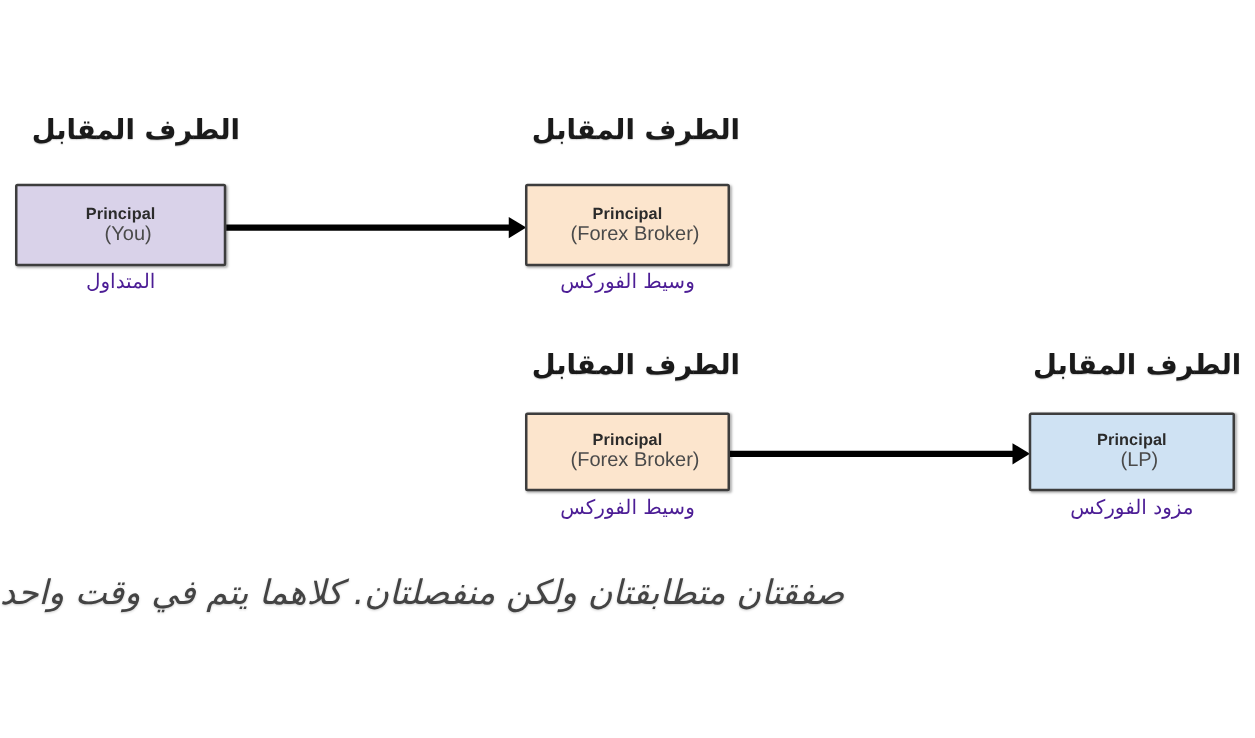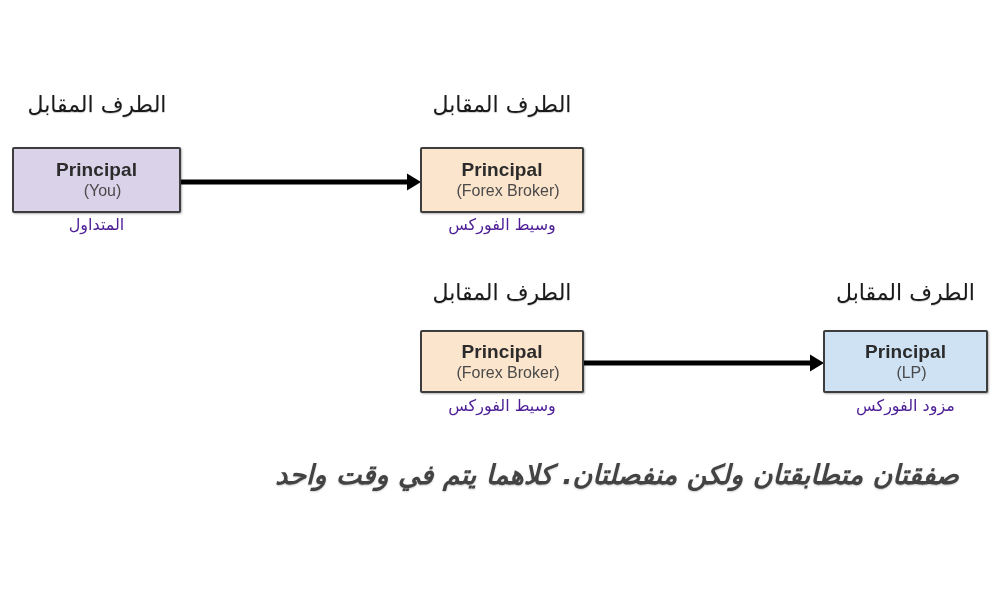--- a/index.html
+++ b/index.html
@@ -25,21 +25,21 @@
     box-sizing: border-box;
     border: 2px solid #3d3d3d;
     border-radius: 2px;
     display: flex;
     flex-direction: column;
     align-items: center;
     justify-content: center;
     box-shadow: 1px 1px 2px rgba(0,0,0,0.30);
   }
   .node .line1 {
-    font-size: 19px;
+    font-size: 13px;
     font-weight: bold;
     color: #2b2b2b;
     line-height: 1.18;
     letter-spacing: .1px;
     white-space: nowrap;
   }
   .node .line2 {
     font-size: 16px;
     font-weight: normal;
     color: #4a4a4a;
@@ -50,26 +50,26 @@
 
   .node-purple { background: #d9d2e9; }
   .node-peach  { background: #fce5cd; }
   .node-blue   { background: #cfe2f3; }
 
   
   .head-label {
     position: absolute;
     font-family: "DejaVu Sans", "Liberation Sans", sans-serif;
     font-size: 22px;
-    font-weight: normal;
+    font-weight: bold;
     color: #1a1a1a;
     direction: rtl;
     unicode-bidi: isolate;
     white-space: nowrap;
-    text-align: center;
+    text-align: right;
     text-shadow: 0 1px 1px rgba(0,0,0,.18);
   }
 
   
   .sub-label {
     position: absolute;
     font-family: "DejaVu Sans", "Liberation Sans", sans-serif;
     font-size: 16px;
     font-weight: normal;
     color: #4c1d95;
@@ -85,26 +85,26 @@
     height: 24px;
     pointer-events: none;
   }
   .arrow svg { display: block; overflow: visible; }
 
   
   .caption {
     position: absolute;
     left: 0;
     width: 959px;
-    text-align: right;
+    text-align: left;
     direction: rtl;
     unicode-bidi: isolate;
     font-family: "DejaVu Sans", "Liberation Sans", sans-serif;
     font-size: 27px;
-    font-weight: bold;
+    font-weight: normal;
     font-style: italic;
     color: #434343;
     white-space: nowrap;
     text-shadow: 0 1px 2px rgba(0,0,0,.20);
   }
 </style>
 </head>
 <body>
 
 <div id="canvas">

